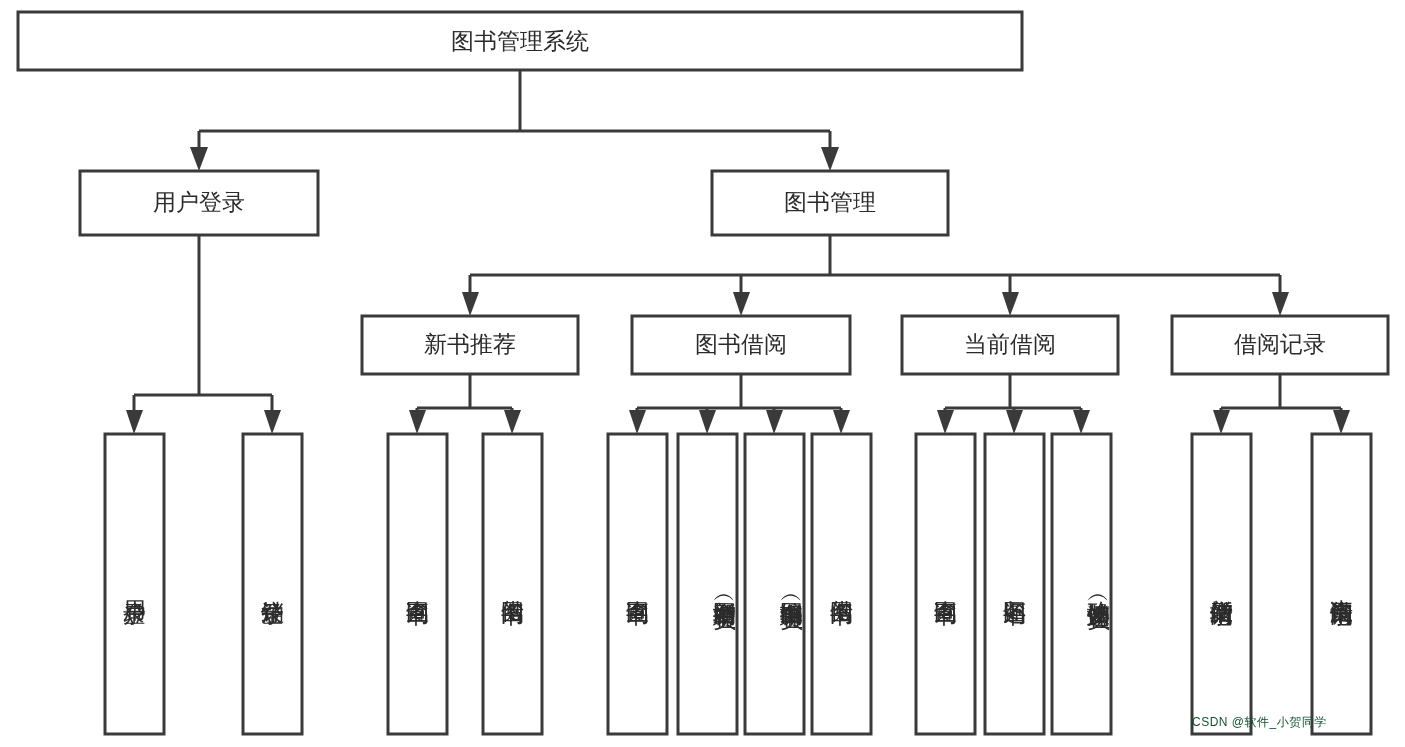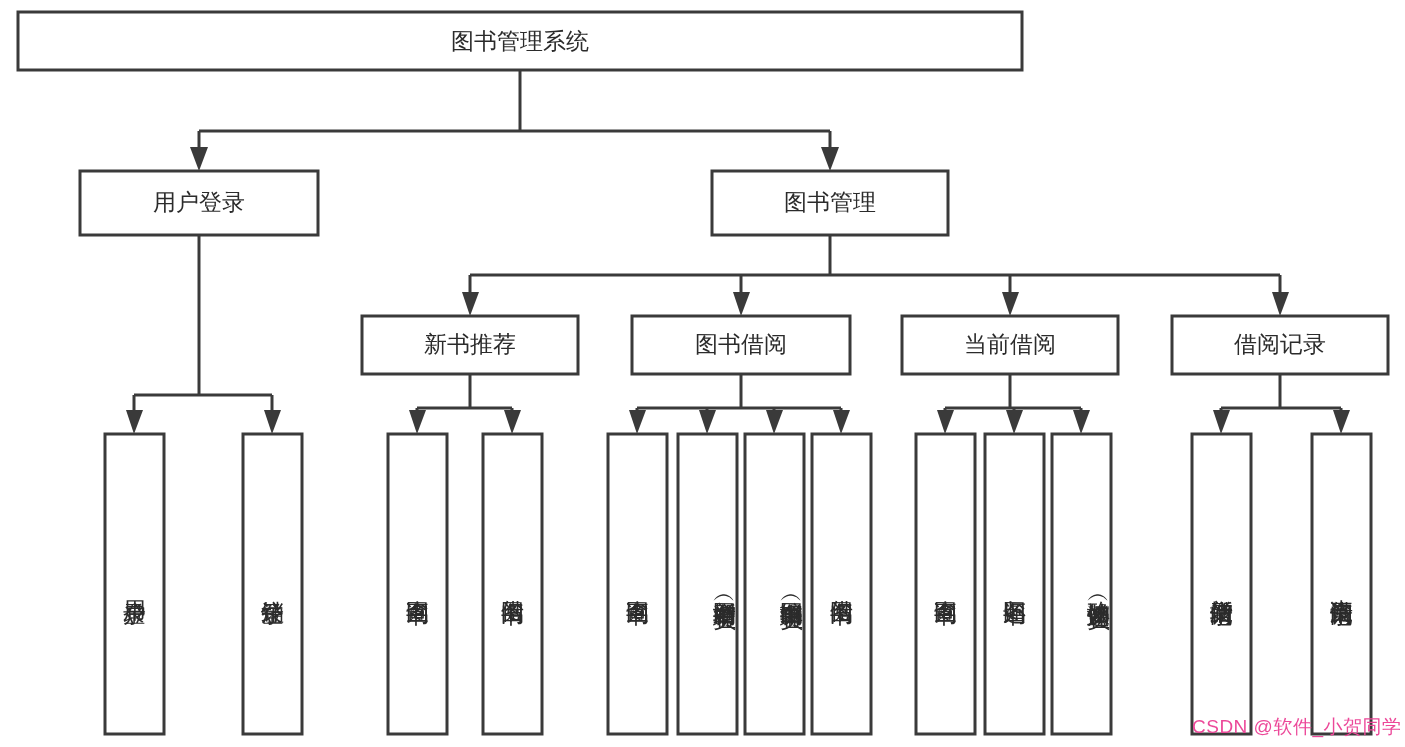--- a/index.html
+++ b/index.html
@@ -57,22 +57,22 @@
     line-height: 1.08;
     color: #2b2b2b;
     letter-spacing: 1px;
     white-space: nowrap;
     text-align: center;
     pointer-events: none;
   }
   .watermark {
     position: absolute;
     font-family: "Liberation Sans", "DejaVu Sans", sans-serif;
-    font-size: 19px;
-    color: #ec4899;
+    font-size: 12px;
+    color: #14532d;
     white-space: nowrap;
     letter-spacing: 0.5px;
   }
 </style>
 </head>
 <body>
 
 <div id="diagram-root">
 
   <svg class="diagram-canvas" viewBox="0 0 1405 747">

